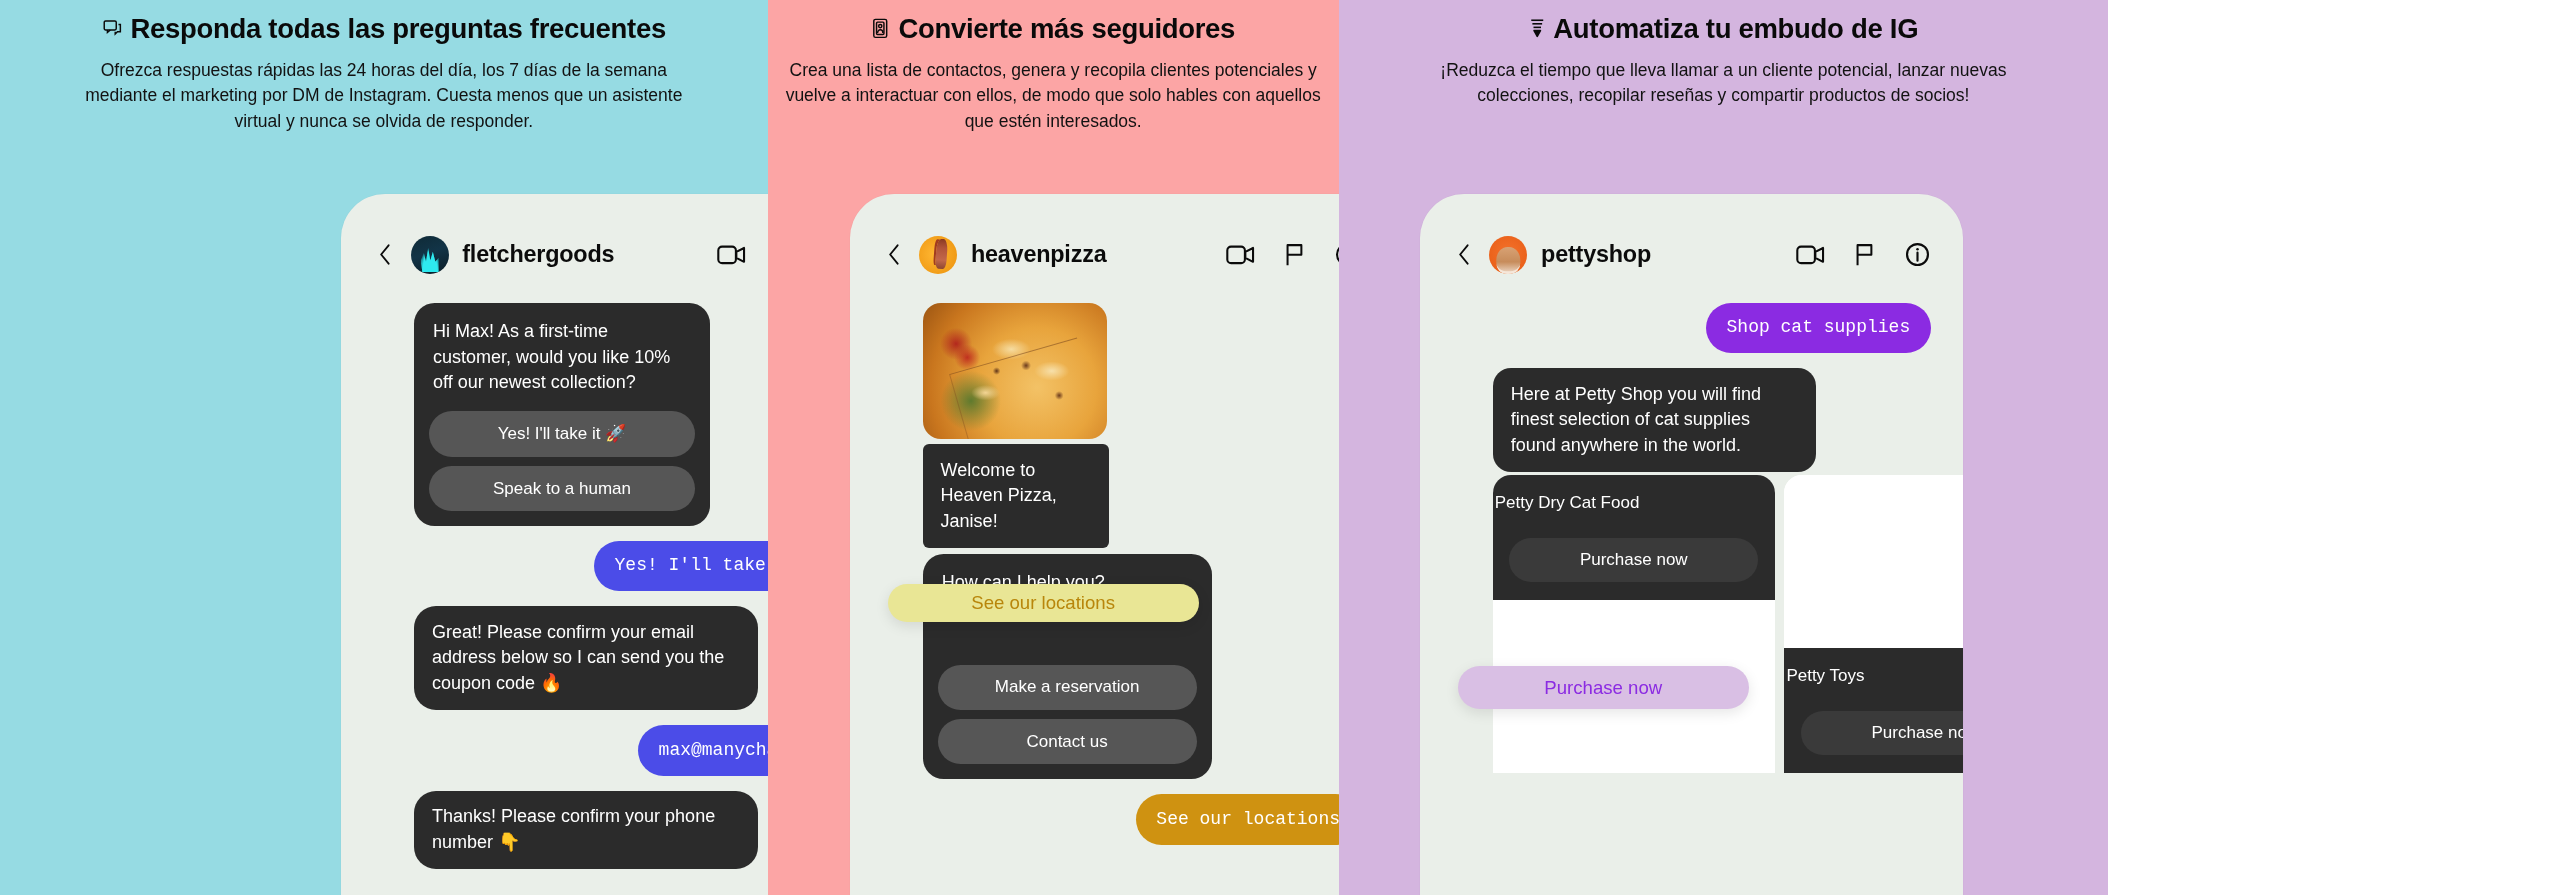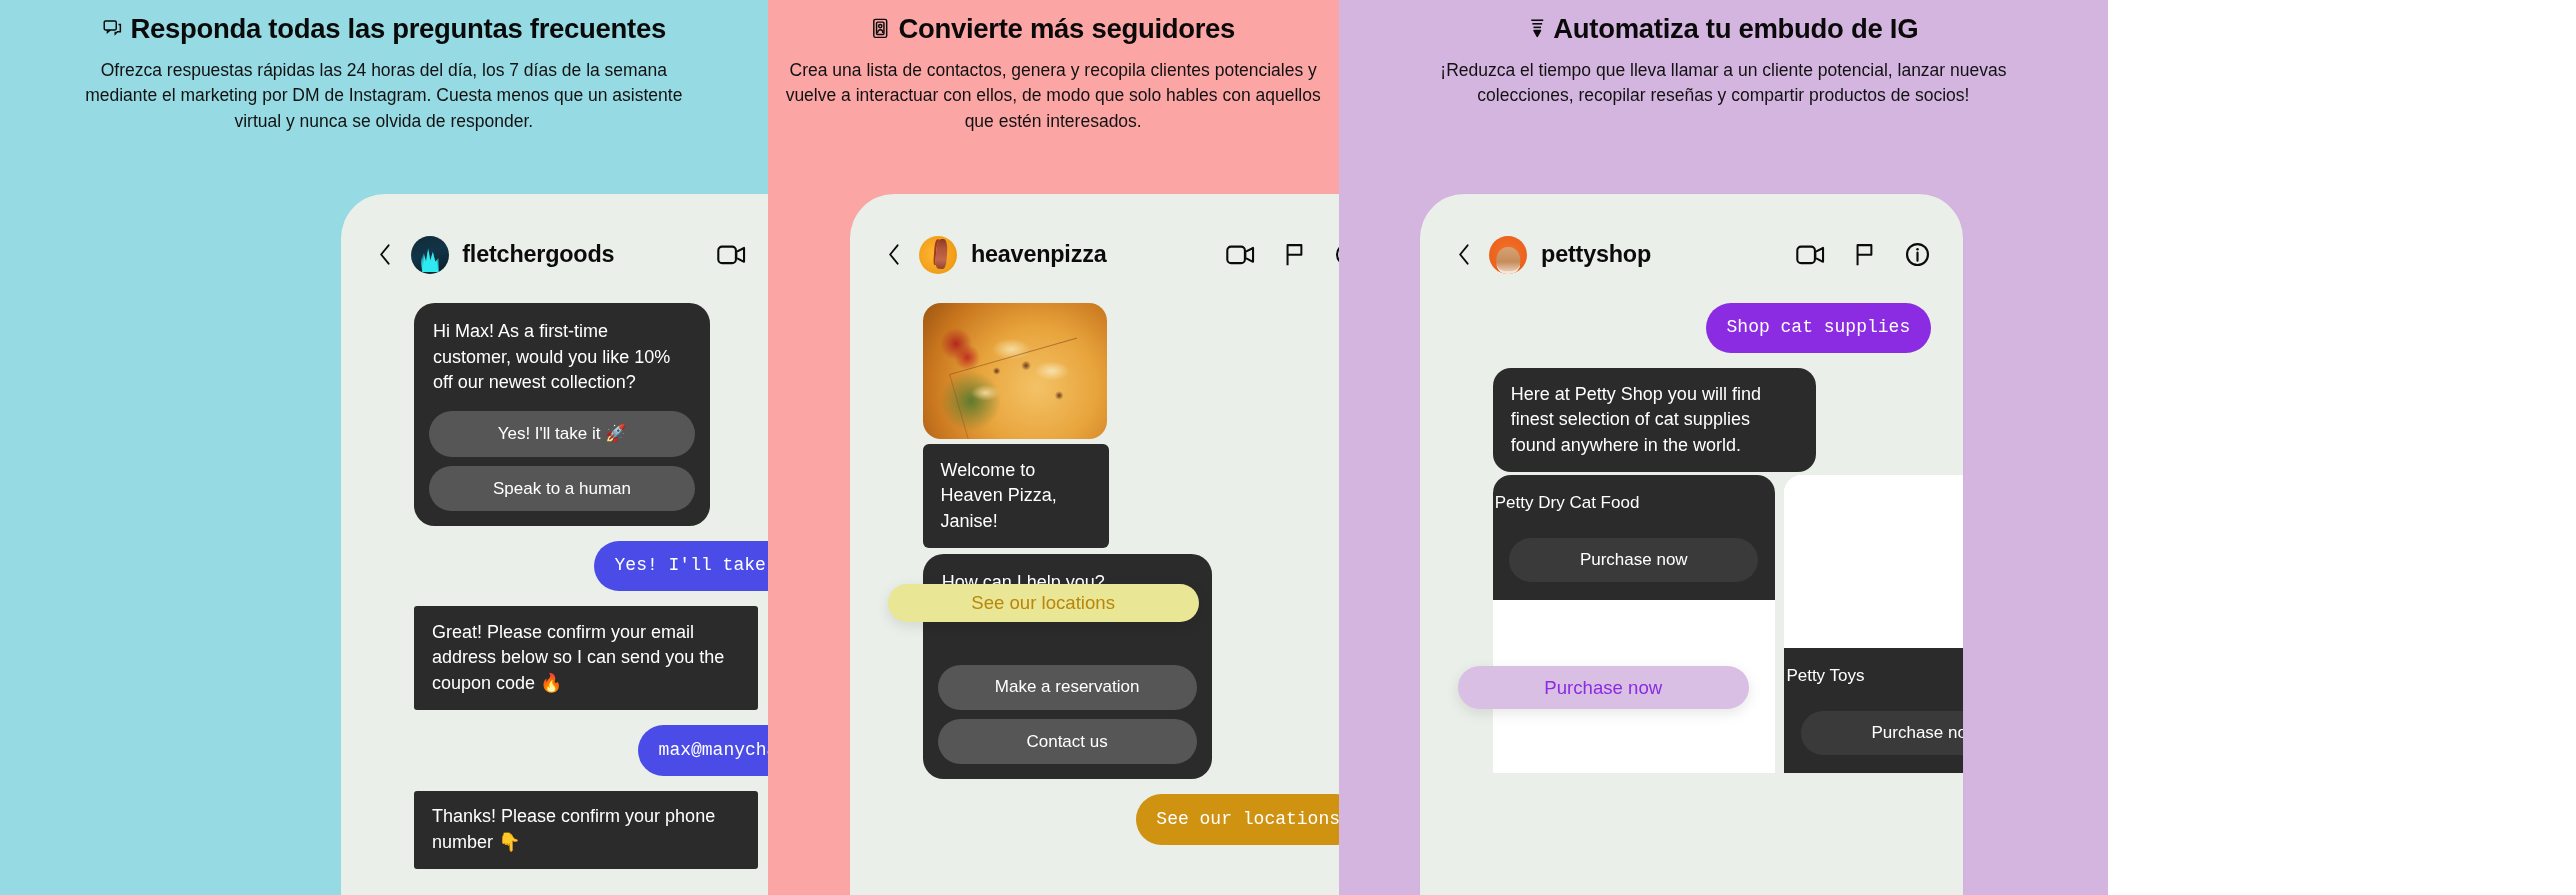--- a/index.html
+++ b/index.html
@@ -137,21 +137,21 @@
   .row.out { justify-content: flex-end; font-family: Liberation Mono, monospace; }
   .row-avatar {
     width: 30px; height: 30px; border-radius: 50%;
     flex: 0 0 auto; margin-right: 11px; position: relative; overflow: hidden;
   }
   .row-avatar.blank { visibility: hidden; }
 
   .bubble {
     background: #2b2b2b;
     color: #fff;
-    border-radius: 3px;
+    border-radius: 22px;
     padding: 13.7px 18px;
     font-size: 18px;
     line-height: 1.42;
     max-width: 344px;
   }
   .bubble.tight { border-radius: 6px; }
   .bubble.out {
     border-radius: 687px;
     padding: 12.4px 20.6px;
     max-width: 357px;

